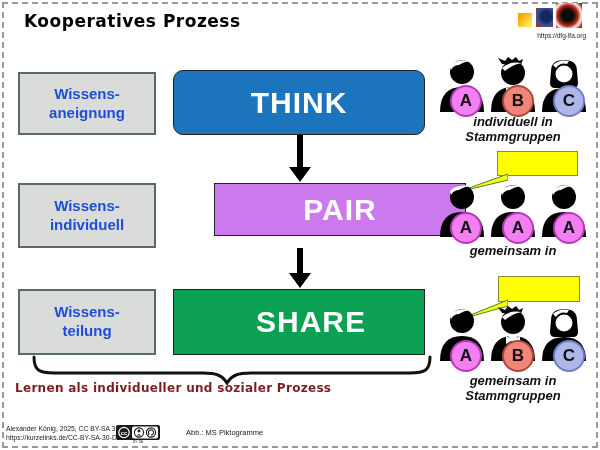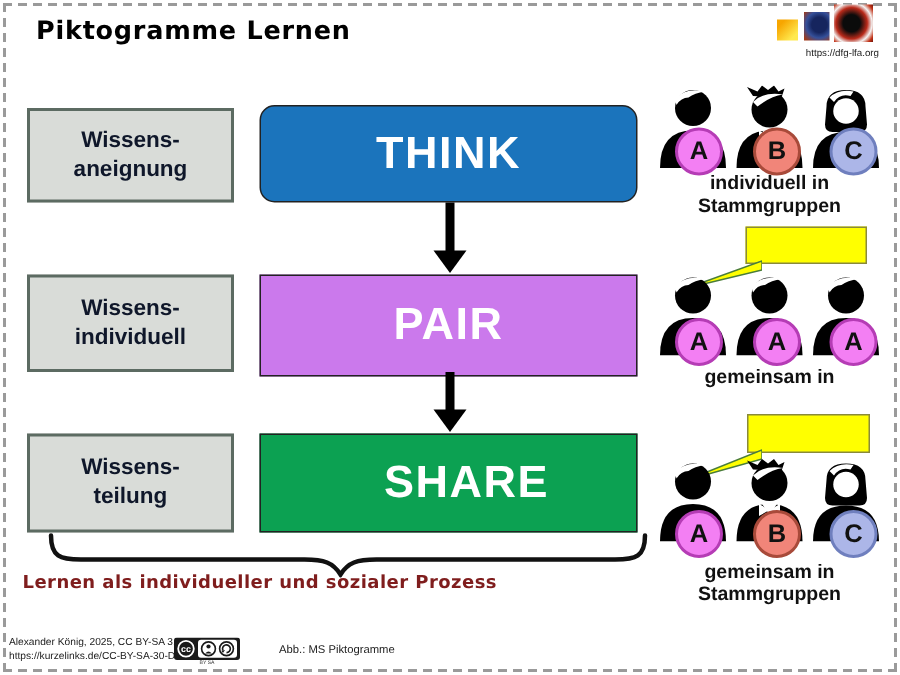--- a/index.html
+++ b/index.html
@@ -13,54 +13,54 @@
        background:linear-gradient(135deg,#f7a600 20%,#ffe94e 80%);}
   .sq2{left:536px;top:8px;width:17px;height:19px;
        background:radial-gradient(circle at 60% 45%,#16255e 35%,#35509a 60%,#a03a1a 90%);}
   .sq3{left:556px;top:3px;width:26px;height:25px;
        background:radial-gradient(circle at 45% 50%,#0b0b0b 30%,#b92a1a 55%,#f3f3f3 72%,#c23318 88%,#6e1208 100%);}
   .logo-url{position:absolute;left:498px;top:32px;width:88px;font-size:6.5px;
             color:#222;text-align:right;}
   .gray-box{position:absolute;left:18px;width:138px;box-sizing:border-box;
             background:#d9dcd8;border:2px solid #5c6b62;display:flex;align-items:center;
             justify-content:center;text-align:center;font-weight:bold;font-size:15px;
-            line-height:1.25;color:#0f172a;}
+            line-height:1.25;color:#1d4ed8;}
   .gb1{top:72px;height:63px;} .gb2{top:183px;height:65px;} .gb3{top:289px;height:66px;}
   .step{position:absolute;left:173px;width:252px;box-sizing:border-box;border:1px solid #222;
         display:flex;align-items:center;justify-content:center;color:#fff;font-weight:bold;
         font-size:30px;letter-spacing:1px;}
-  .st1{top:70px;height:65px;} .st2{top:183px;height:68px;} .st3{top:289px;height:66px;padding-left:24px;}
+  .st1{top:70px;height:65px;} .st2{top:183px;height:53px;margin-left:41px;} .st3{top:289px;height:66px;padding-left:24px;}
   .arrow-stem{position:absolute;left:297px;width:6px;background:#000;}
   .arrow-head{position:absolute;left:289px;width:0;height:0;border-left:11px solid transparent;
               border-right:11px solid transparent;border-top:15px solid #000;}
   .as1{top:135px;height:33px;} .ah1{top:167px;}
   .as2{top:248px;height:26px;} .ah2{top:273px;}
   .brace{position:absolute;left:28px;top:355px;}
   .bottom-caption{position:absolute;left:15px;top:381px;width:435px;text-align:left;
                   font-weight:bold;font-size:12px;letter-spacing:.3px;color:#7f1d1d;
                   font-family:"DejaVu Sans",sans-serif;}
   .person{position:absolute;width:48px;height:55px;}
   .badge{position:absolute;width:32px;height:32px;box-sizing:border-box;border-radius:50%;
          border:2px solid #666;display:flex;align-items:center;justify-content:center;
          font-weight:bold;font-size:17px;color:#111;}
   .caption{position:absolute;left:436px;width:154px;text-align:center;font-weight:bold;
-           font-size:13px;line-height:15px;color:#111;}
+           font-size:13px;line-height:15px;color:#111;font-style:italic;}
   .bubble{position:absolute;background:#ffff00;border:1px solid #8a8a3a;box-sizing:border-box;}
   .tail{position:absolute;}
   .credit{position:absolute;left:6px;top:425px;font-size:6.8px;line-height:8.6px;color:#222;}
   .attr{position:absolute;left:186px;top:428px;font-size:7.5px;color:#222;}
   .cc-badge{position:absolute;left:116px;top:425px;}
 </style>
 </head>
 <body>
 
 <div class="canvas">
   <div class="frame"></div>
 
-  <div class="title">Piktogramme Lernen</div>
+  <div class="title">Kooperatives Prozess</div>
 
   <div class="logo-sq sq1"></div>
   <div class="logo-sq sq2"></div>
   <div class="logo-sq sq3"></div>
   <div class="logo-url">https://dfg-lfa.org</div>
 
   <div class="gray-box gb1">
     <span><span>Wissens-</span><br><span>aneignung</span></span>
   </div>
   <div class="gray-box gb2">

